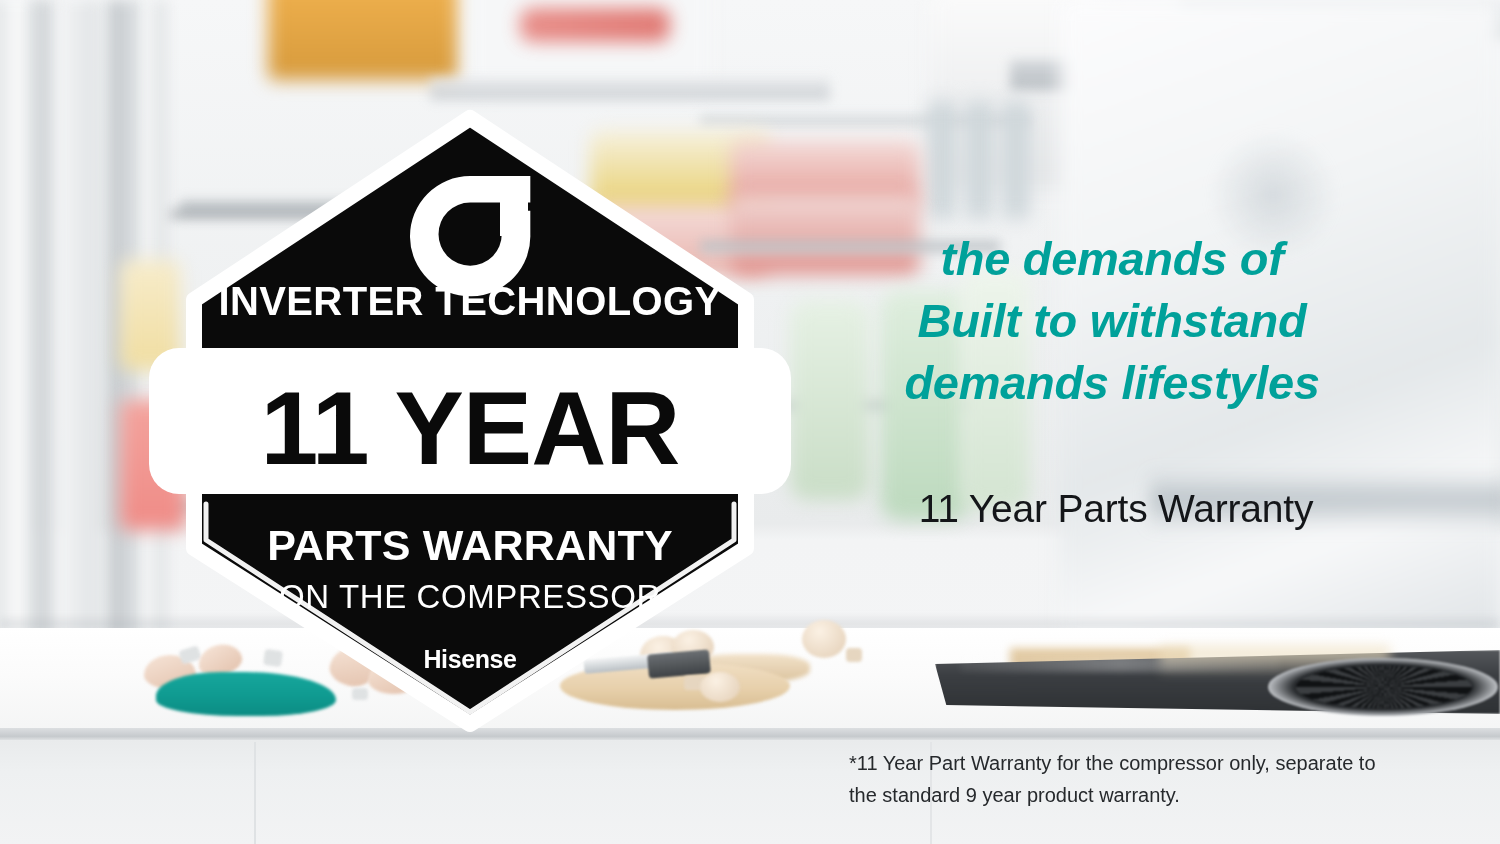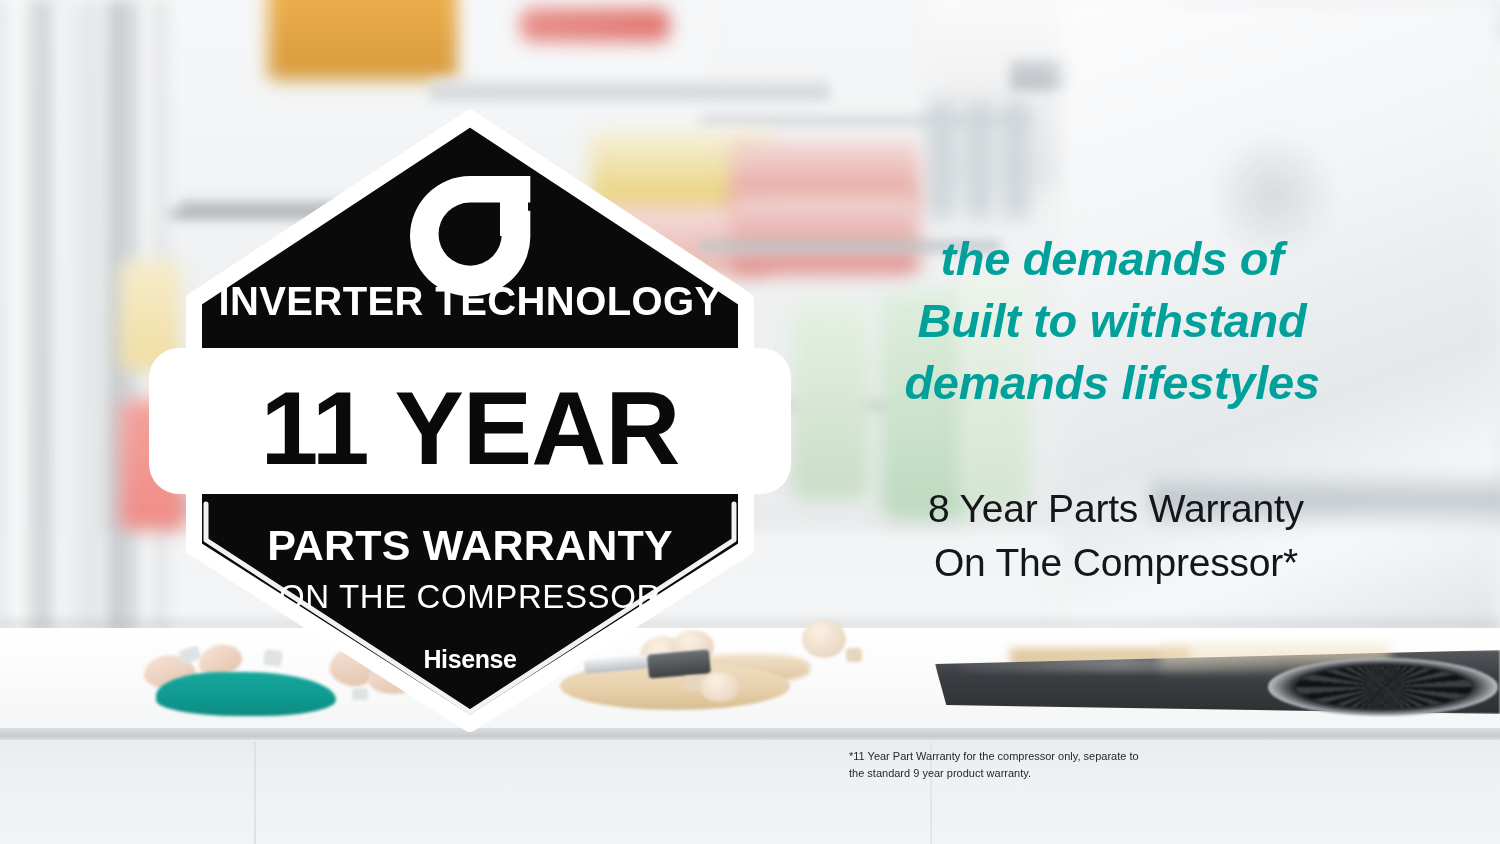--- a/index.html
+++ b/index.html
@@ -214,21 +214,21 @@
     color:#141619;
     font-family:"Liberation Sans", sans-serif;
     font-weight:normal;
     font-size:39px; line-height:1.38;
     letter-spacing:-.2px;
   }
   .footnote {
     position:absolute; left:849px; top:748px; width:560px;
     color:#26292c;
     font-family:"Liberation Sans", sans-serif;
-    font-size:11px; line-height:1.58;
+    font-size:20px; line-height:1.58;
   }
   .footnote span { display:block; }
 </style>
 </head>
 <body>
 
 <div id="scene">
 
   <div class="bg-layer bg-base"></div>
 
@@ -351,20 +351,19 @@
   </svg>
 </div>
 
 <div class="headline">
   <div>the demands of</div>
   <div>Built to withstand</div>
   <div>demands lifestyles</div>
 </div>
 
 <div class="subhead">
-  <div>8 Year Parts Warranty</div>
-  <div>On The Compressor*</div>
+  <div>11 Year Parts Warranty</div>
 </div>
 
 <div class="footnote">
   <span>*11 Year Part Warranty for the compressor only, separate to</span>
   <span>the standard 9 year product warranty.</span>
 </div>
 
 </body></html>

